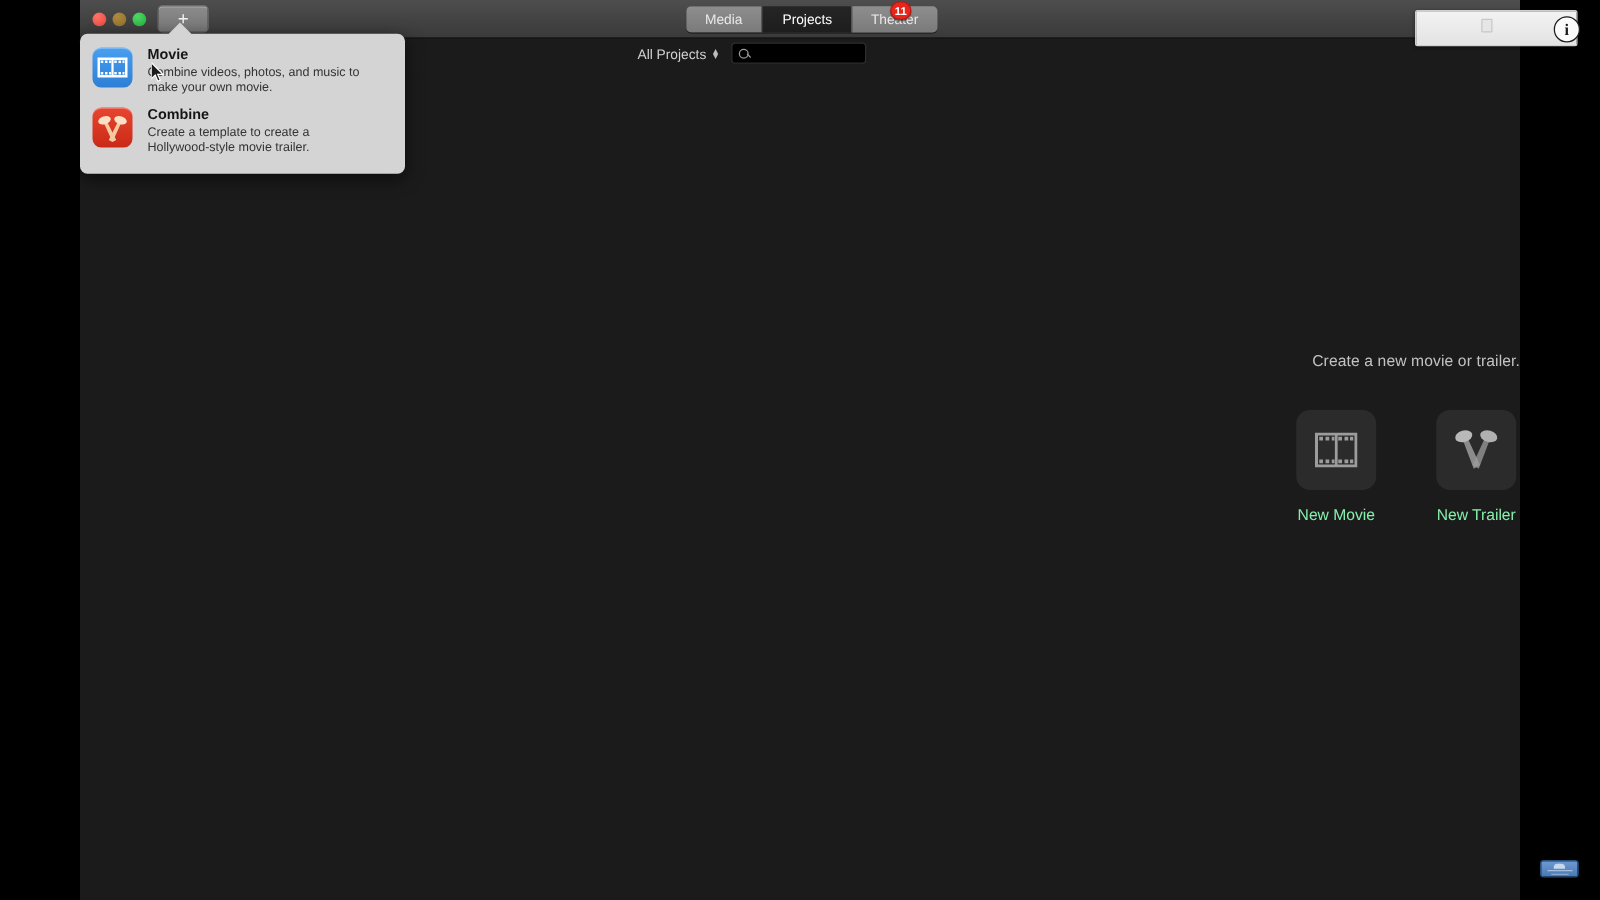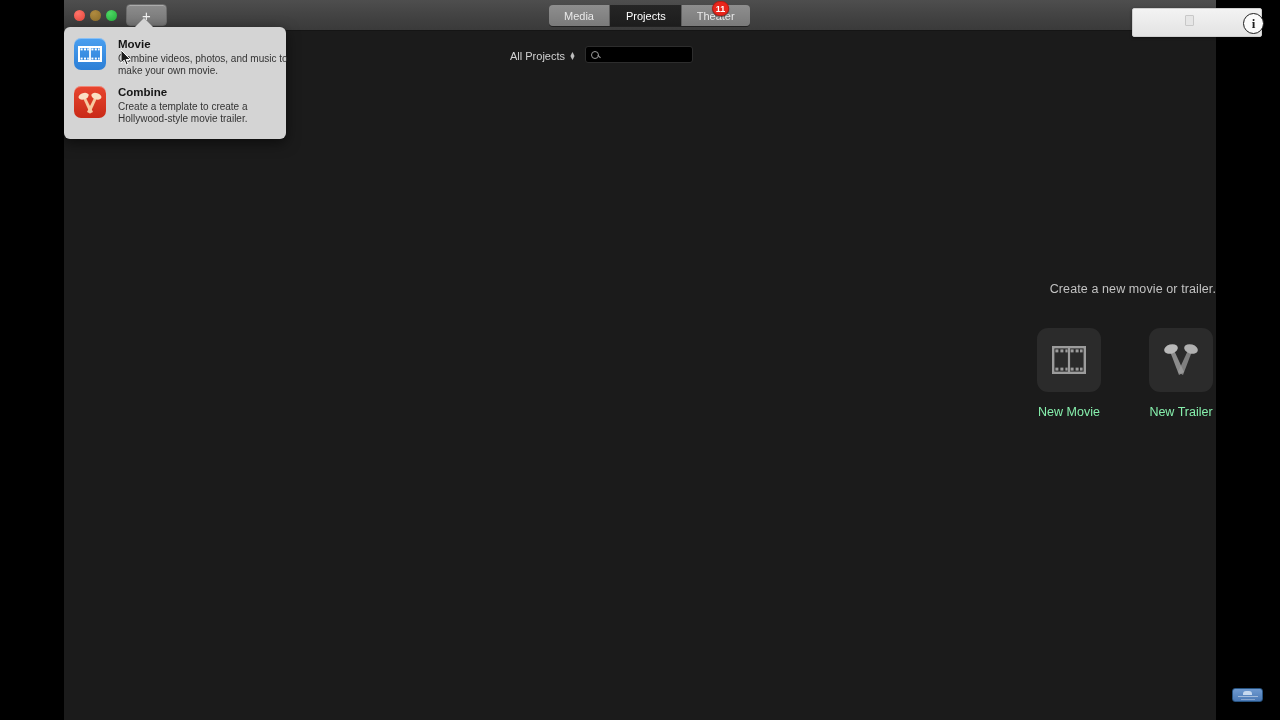--- a/index.html
+++ b/index.html
@@ -63,21 +63,21 @@
     position:absolute; top:-4px; left:50%; transform:translateX(-22%);
     min-width:17px; height:15px; padding:0 3px;
     background:#e8261c; border:1px solid #b81a12; border-radius:8px;
     color:#fff; font-size:9px; font-weight:bold;
     display:flex; align-items:center; justify-content:center;
     box-shadow:0 1px 1px rgba(0,0,0,.5);
   }
 
   
   #filterbar{
-    position:absolute; left:0; top:44px; width:100%; height:26px;
+    position:absolute; left:0; top:32px; width:100%; height:26px;
     background:#1b1b1b;
   }
   #projects-popup{
     position:absolute; left:446px; top:3px; height:18px;
     display:flex; align-items:center; gap:4px;
     color:#d2d2d2; font-size:11px;
   }
   .chev-stack{ display:flex; flex-direction:column; line-height:4px; font-size:7px; color:#bdbdbd; }
   #search-field{
     position:absolute; left:521px; top:2px; width:108px; height:17px;
@@ -134,21 +134,21 @@
     background:linear-gradient(to bottom,#6f9ad0,#4a79b5);
     display:flex; flex-direction:column; align-items:center; justify-content:center;
     overflow:hidden;
   }
   #blue-badge .bb-icon{ width:9px;height:4px;background:#c6d9ef;border-radius:3px 3px 0 0; }
   #blue-badge .bb-line{ width:20px;height:1px;background:rgba(255,255,255,.45);margin-top:1px; }
   #blue-badge .bb-line2{ width:14px;height:1px;background:rgba(255,255,255,.32);margin-top:2px; }
 
   
   #popover{
-    position:absolute; left:64px; top:27px; width:222px; height:112px;
+    position:absolute; left:64px; top:27px; width:260px; height:112px;
     background:#d4d4d4; border-radius:6px;
     box-shadow:0 4px 14px rgba(0,0,0,.55);
   }
   #popover-arrow{
     position:absolute; left:70px; top:-9px; width:0;height:0;
     border-left:10px solid transparent; border-right:10px solid transparent;
     border-bottom:10px solid #d4d4d4;
   }
   .pop-item{
     position:absolute; left:10px; display:flex; gap:12px;

